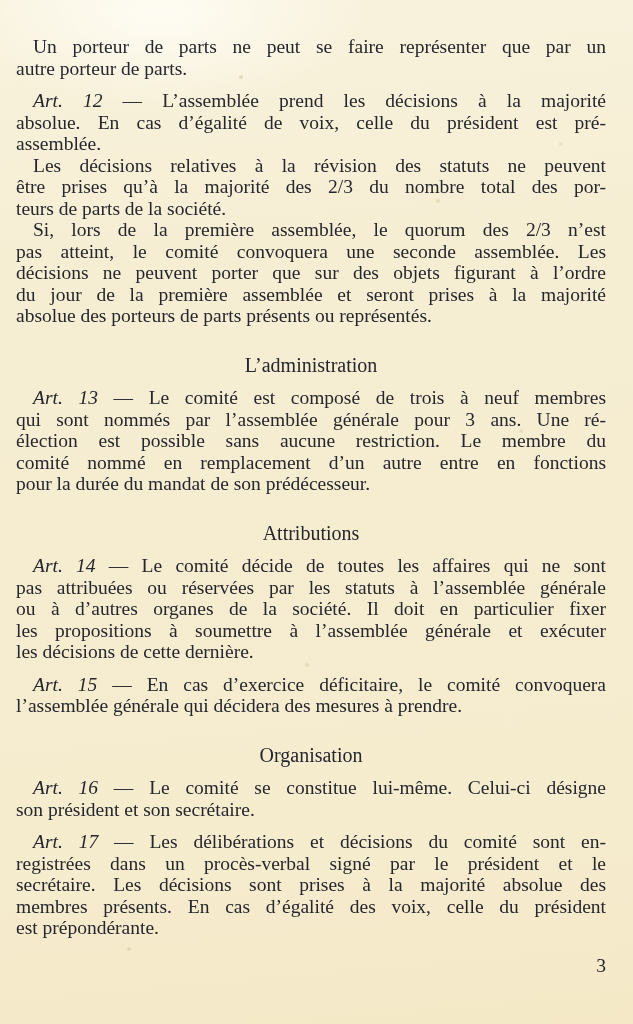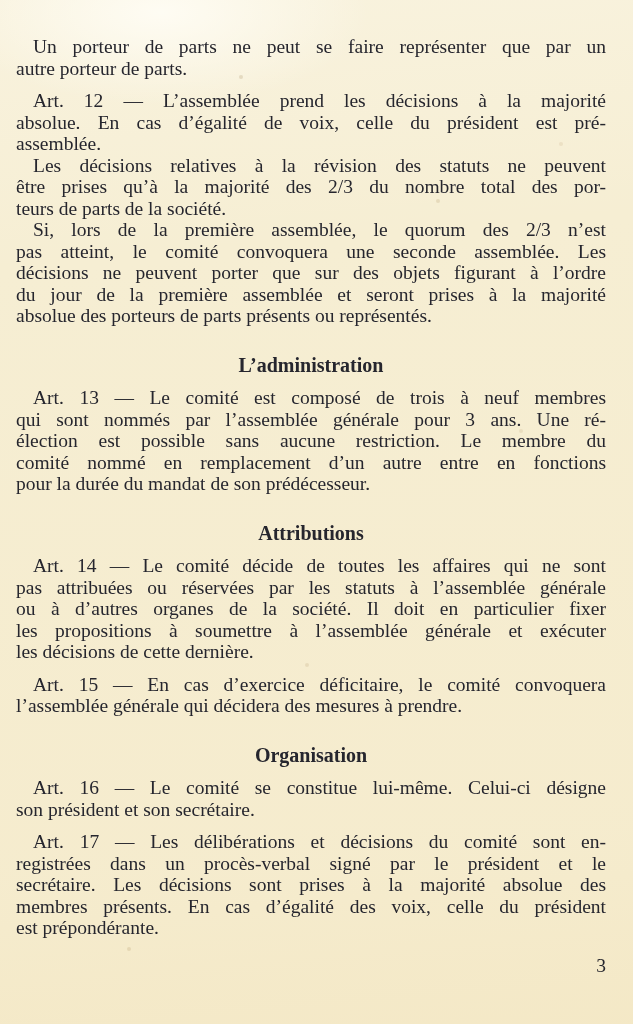--- a/index.html
+++ b/index.html
@@ -21,25 +21,25 @@
     padding: 36px 27px 0 16px;
     font-size: 19.5px;
     line-height: 21.5px;
     color: #26262e;
   }
   .para { margin: 0; }
   .art  { margin: 11px 0 0 0; }
   .line { text-align: justify; text-align-last: justify; }
   .line.end { text-align-last: left; }
   .first { text-indent: 17px; }
-  .lead { }
+  .lead { font-style: italic; }
   .heading {
     margin: 28px 0 4px 0;
     text-align: center;
-    font-weight: bold;
+    font-weight: normal;
     font-size: 20px;
   }
   .pagenum {
     margin-top: 16px;
     text-align: right;
     font-size: 19.5px;
   }
   .specks {
     position: absolute; left: 0; top: 0;
     width: 2px; height: 2px; border-radius: 50%;

